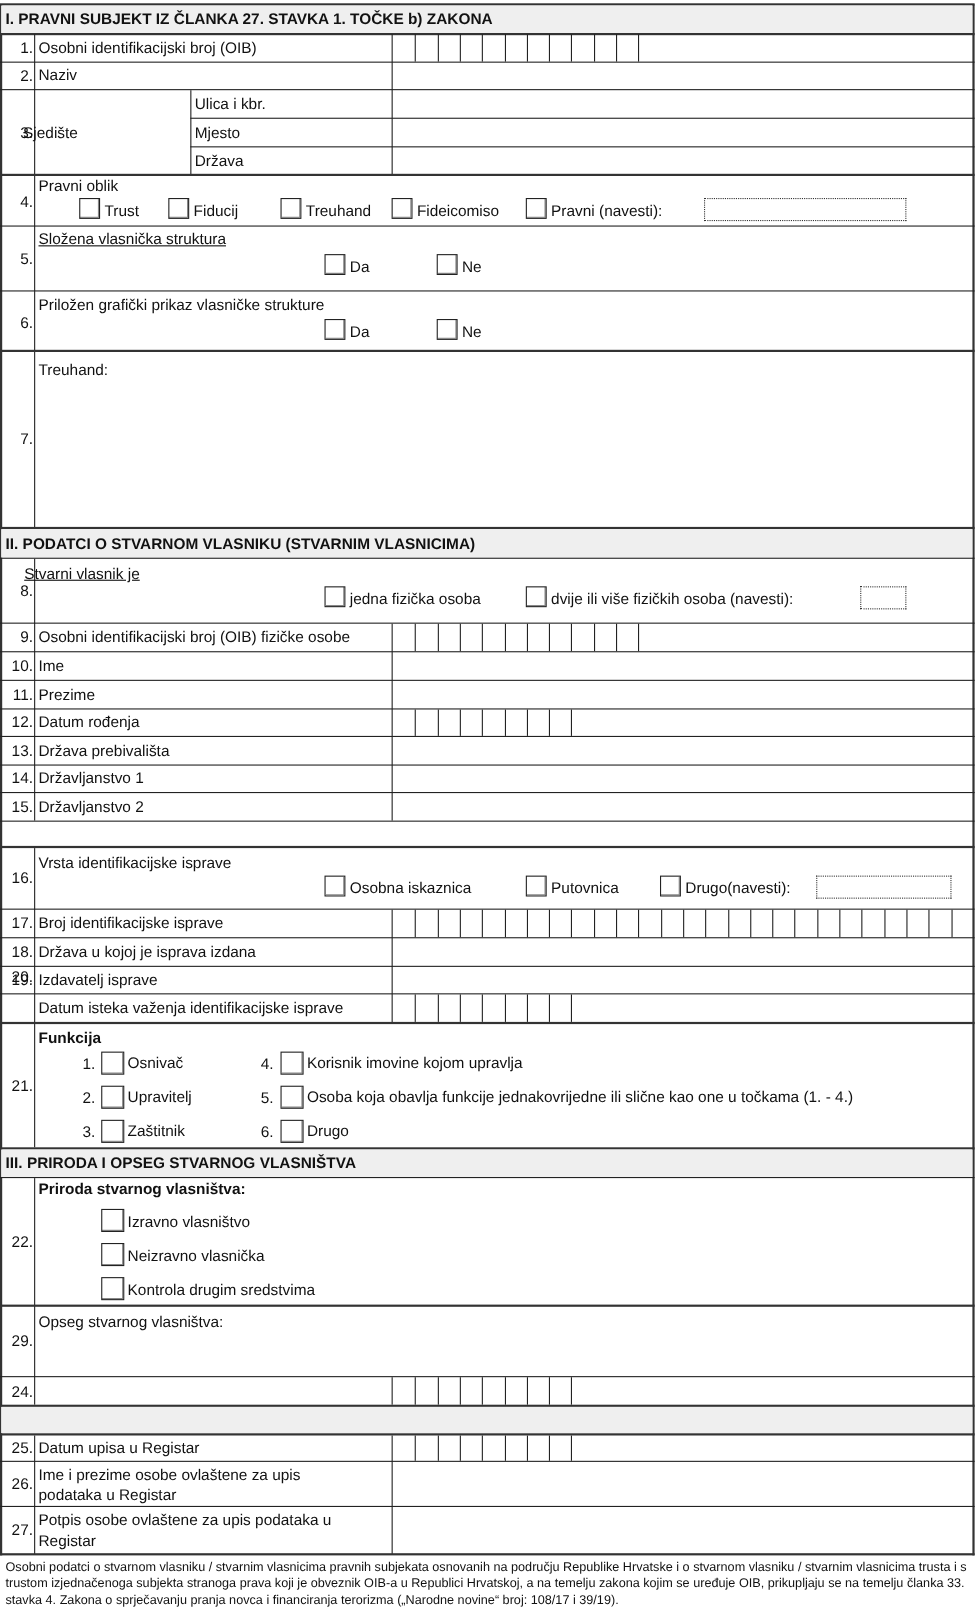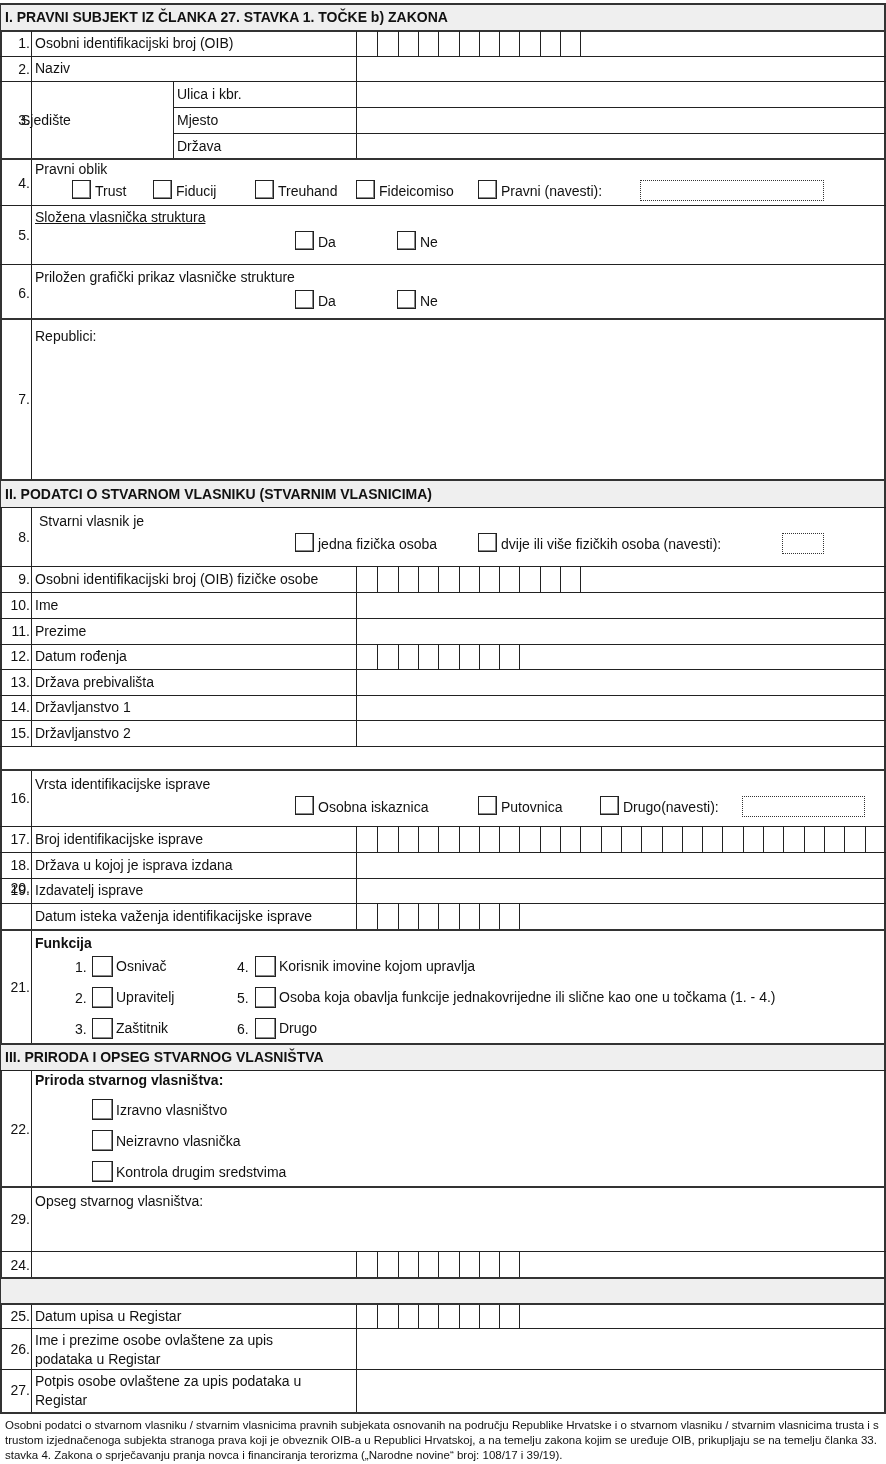--- a/index.html
+++ b/index.html
@@ -97,32 +97,32 @@
 
 <div class="num" style="top:285px;">6.</div>
 <div class="lbl" style="left:35px;top:269px;">Priložen grafički prikaz vlasničke strukture</div>
 <div class="cb" style="left:295px;top:290px;"></div>
 <div class="lbl" style="left:318px;top:293px;">Da</div>
 <div class="cb" style="left:397px;top:290px;"></div>
 <div class="lbl" style="left:420px;top:293px;">Ne</div>
 <div class="hlt" style="left:0;top:318px;width:886px;"></div>
 
 <div class="num" style="top:391px;">7.</div>
-<div class="lbl" style="left:35px;top:328px;">Republici:</div>
+<div class="lbl" style="left:35px;top:328px;">Treuhand:</div>
 <div class="field" style="left:33px;top:345px;width:850px;height:133px;"></div>
 <div class="hlt" style="left:0;top:479px;width:886px;"></div>
 
 <div class="sec" style="top:481px;height:26px;line-height:26px;">
   <span>II. PODATCI O STVARNOM VLASNIKU (STVARNIM VLASNICIMA)</span>
 </div>
 <div class="hl" style="left:0;top:507px;width:886px;"></div>
 <div class="vl" style="left:31px;top:508px;height:238px;"></div>
 
 <div class="num" style="top:529px;">8.</div>
-<div class="lbl" style="left:39px;top:513px;">Stvarni vlasnik je</div>
+<div class="lbl" style="left:22px;top:513px;text-decoration:underline;">Stvarni vlasnik je</div>
 <div class="cb" style="left:295px;top:533px;"></div>
 <div class="lbl" style="left:318px;top:536px;">jedna fizička osoba</div>
 <div class="cb" style="left:478px;top:533px;"></div>
 <div class="lbl" style="left:501px;top:536px;">dvije ili više fizičkih osoba (navesti):</div>
 <div class="dot" style="left:782px;top:533px;width:42px;height:21px;"></div>
 <div class="hl" style="left:0;top:566px;width:886px;"></div>
 
 <div class="vl" style="left:356px;top:567px;height:179px;"></div>
 
 <div class="num" style="top:571px;">9.</div>

